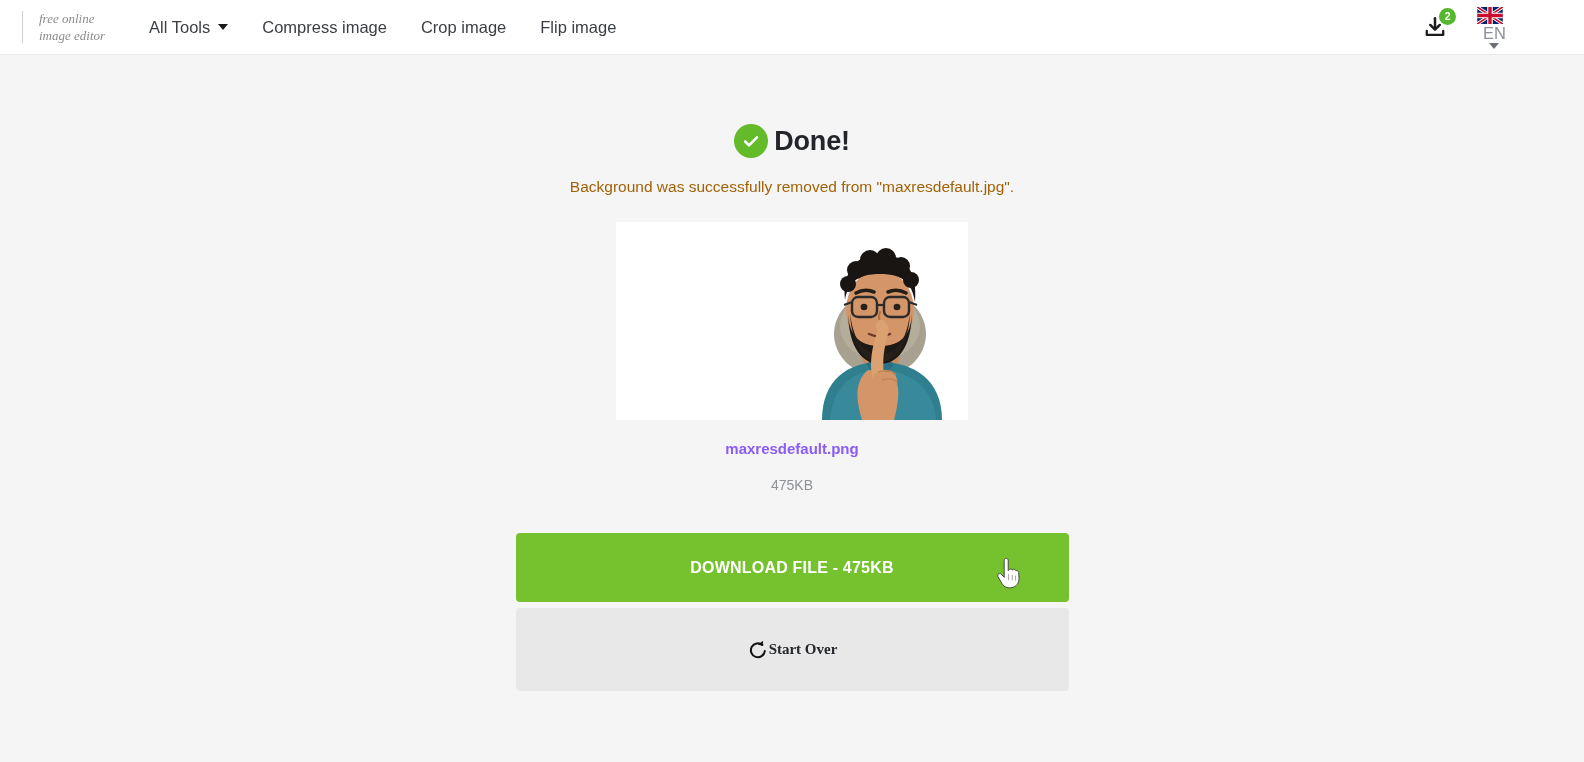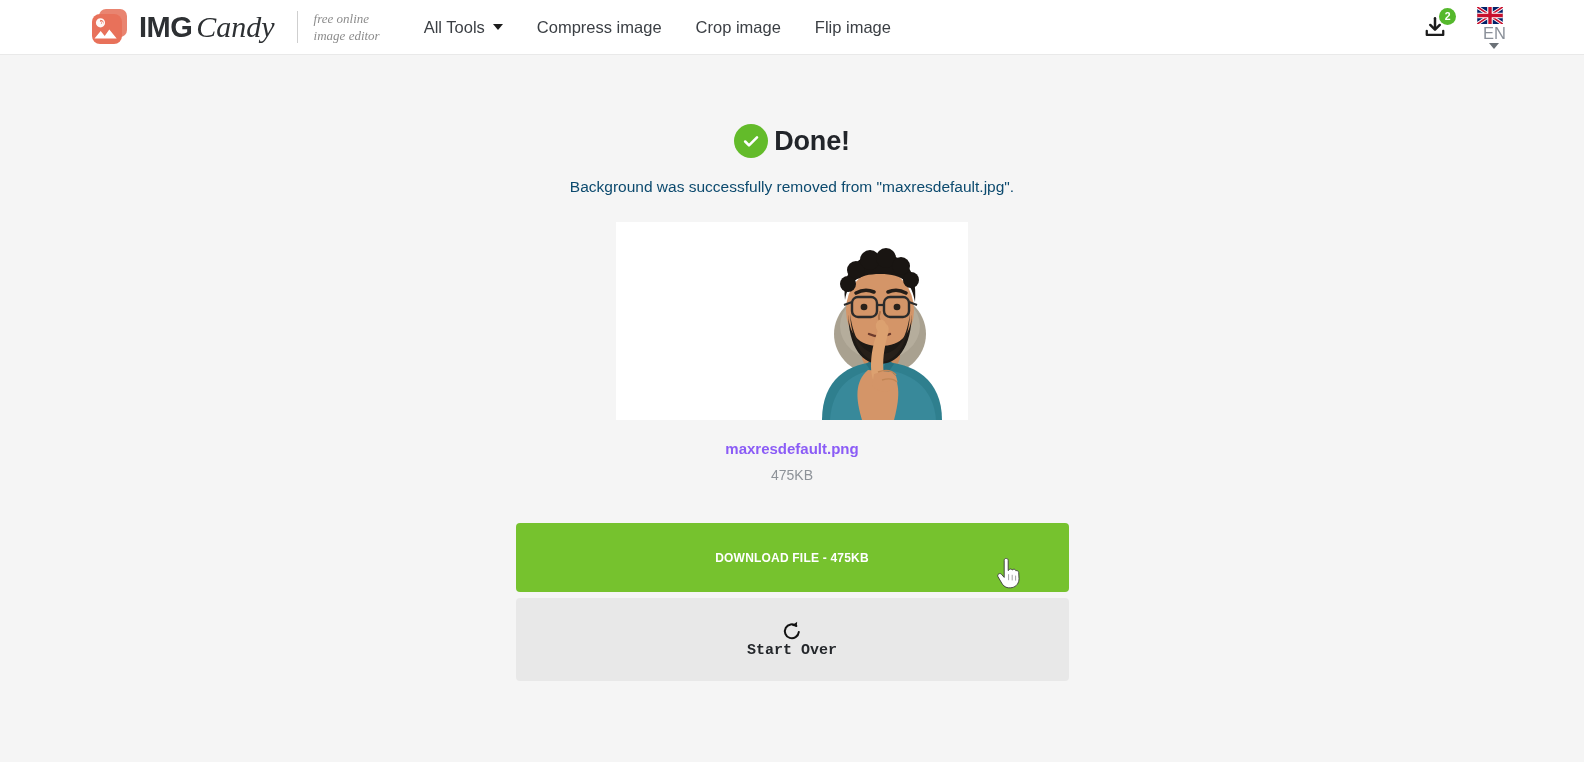--- a/index.html
+++ b/index.html
@@ -171,114 +171,97 @@
   }
   .done-title {
     font-size: 27px;
     font-weight: bold;
     color: #22252a;
     letter-spacing: -0.2px;
   }
   .subtitle {
     margin-top: 20px;
     font-size: 15.5px;
-    color: #0c4a6e;
+    color: #a16207;
   }
 
   
   .preview {
     margin-top: 26px;
     width: 352px;
     height: 198px;
     background: #ffffff;
     position: relative;
     overflow: hidden;
   }
   .preview svg { display: block; }
 
   .file-name {
     margin-top: 20px;
     font-size: 15px;
     font-weight: bold;
     color: #8b5cf6;
   }
   .file-size {
-    margin-top: 10px;
+    margin-top: 20px;
     font-size: 14px;
     color: #8d9298;
   }
 
   .btn-download {
     margin-top: 40px;
     width: 553px;
     height: 69px;
     background: #76c22e;
     border: none;
     border-radius: 4px;
     color: #ffffff;
-    font-size: 12px;
+    font-size: 16px;
     font-weight: bold;
     letter-spacing: 0.2px;
     cursor: pointer;
     display: flex;
     align-items: center;
     justify-content: center;
     font-family: "Liberation Sans", sans-serif;
   }
   .btn-startover {
     margin-top: 6px;
     width: 553px;
     height: 83px;
     background: #e8e8e8;
     border: none;
     border-radius: 4px;
     cursor: pointer;
     display: flex;
-    flex-direction: column;
+    flex-direction: row;
     align-items: center;
     justify-content: center;
     gap: 0;
-    font-family: Liberation Mono, monospace;
+    font-family: Liberation Serif, serif;
   }
   .startover-label {
     font-size: 15px;
     font-weight: bold;
     color: #24272b;
   }
 
   
   .cursor {
     position: absolute;
     left: 995px;
     top: 558px;
     pointer-events: none;
   }
 </style>
 </head>
 <body>
 
 <div class="header">
 
-  <div class="brand">
-    <div class="logo-mark">
-      <div class="logo-back"></div>
-      <div class="logo-front">
-        <svg class="logo-svg" width="30" height="30" viewBox="0 0 30 30">
-          <g fill="#ffffff">
-            <path d="M8.5 4.2a4.6 4.6 0 1 0 0 9.2 4.6 4.6 0 0 0 0-9.2zm0 1.5a3.1 3.1 0 0 1 2.2 5.3 2.3 2.3 0 0 0-3.3-3.2 1.6 1.6 0 0 1 2.3 2.2A3.1 3.1 0 0 1 8.5 5.7z" opacity="0.95"></path>
-            <circle cx="8.5" cy="8.8" r="1.05"></circle>
-            <path d="M2.5 24.5l6.2-7.4 4.0 4.8 4.6-6.3 7.4 8.9z"></path>
-          </g>
-        </svg>
-      </div>
-    </div>
-    <div class="brand-text">
-      <span class="brand-img">IMG</span><span class="brand-candy">Candy</span>
-    </div>
-  </div>
 
   <div class="brand-divider"></div>
 
   <div class="tagline">
     <div>free online</div>
     <div>image editor</div>
   </div>
 
   <nav class="nav">
     <div class="nav-item">

